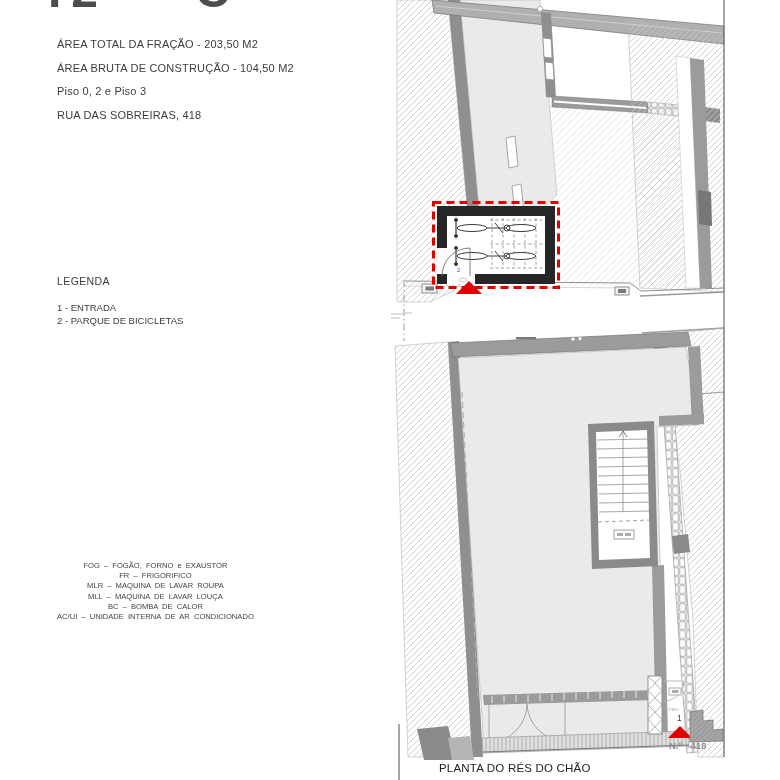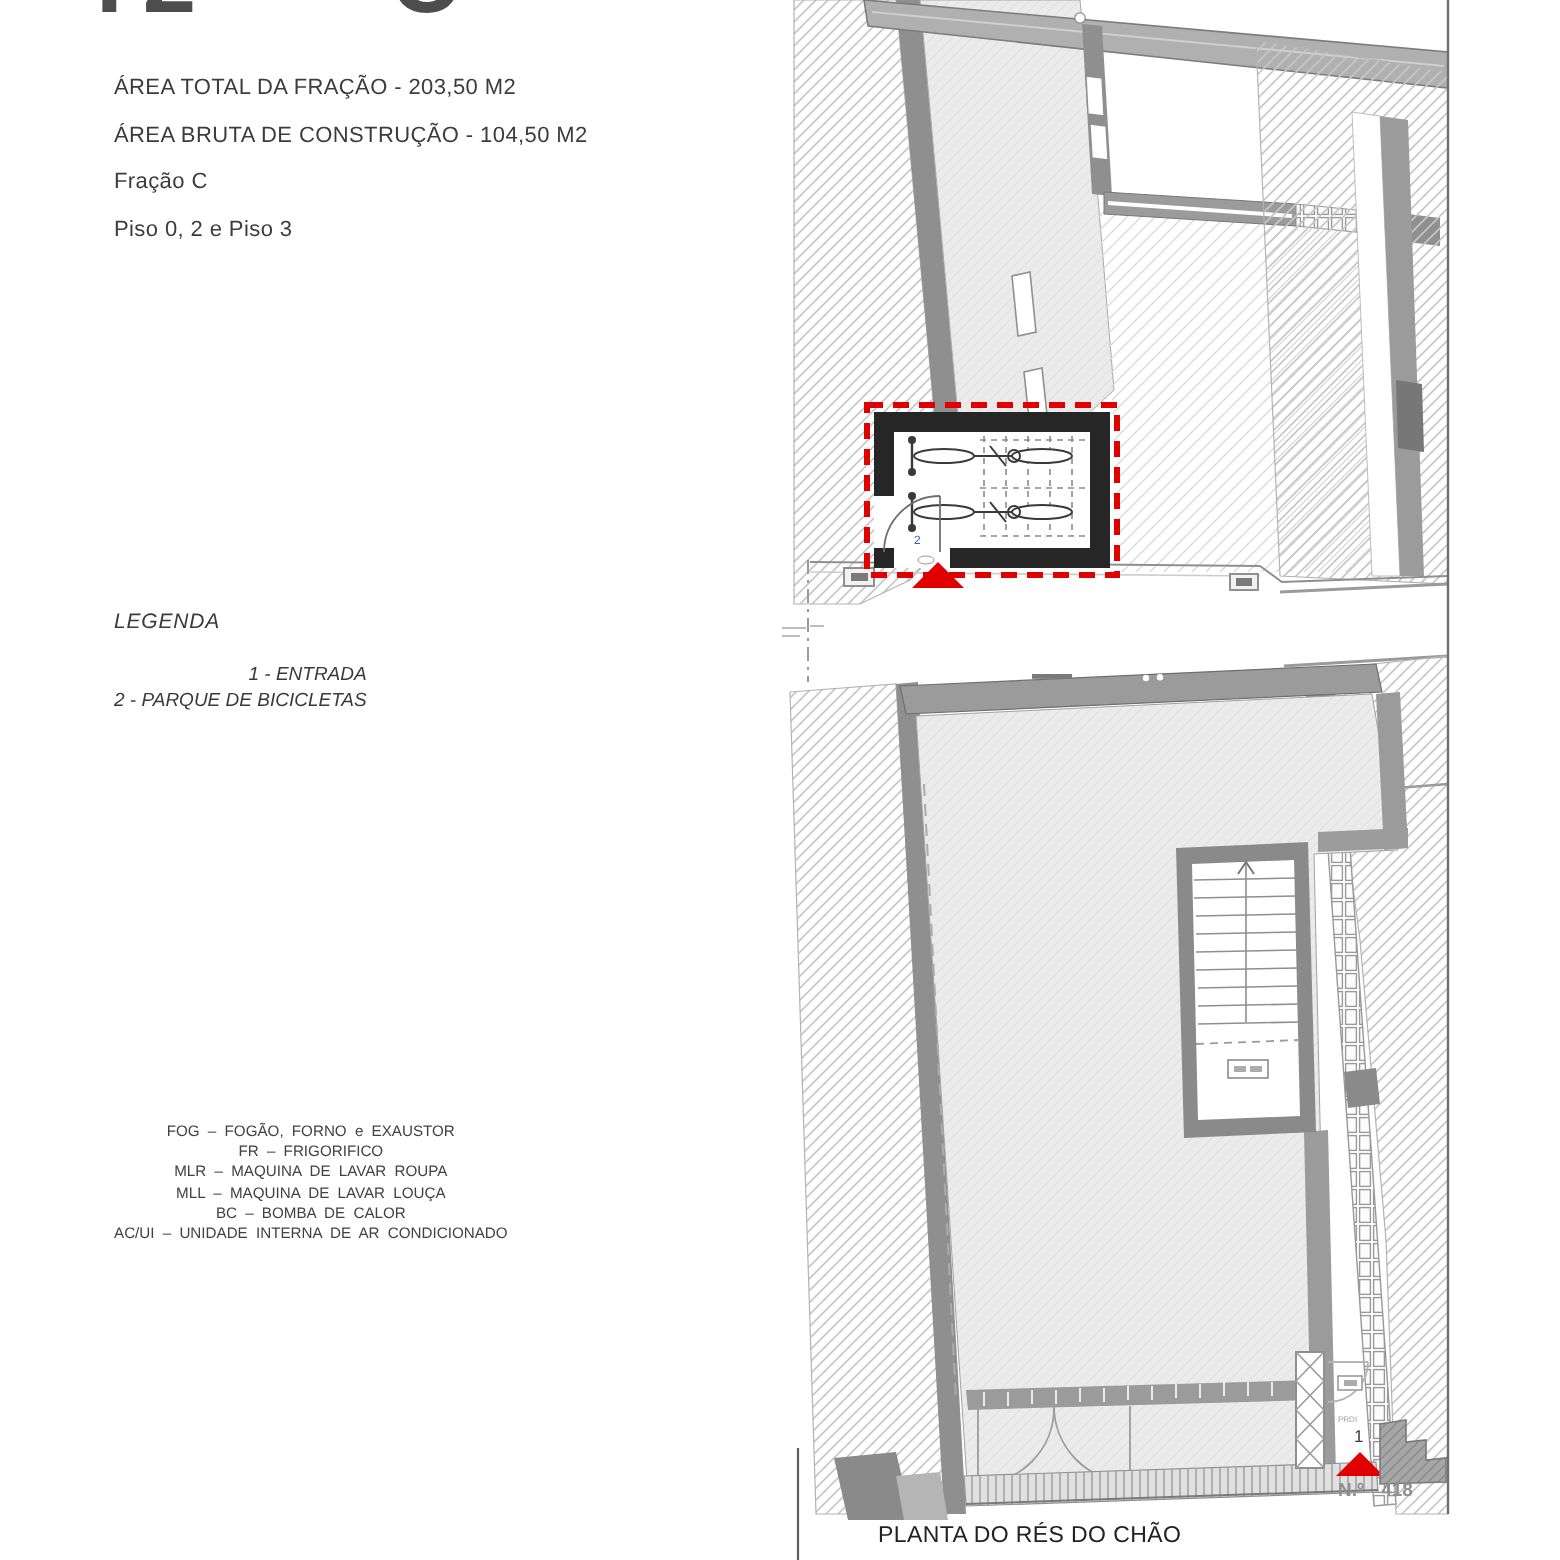--- a/index.html
+++ b/index.html
@@ -6,44 +6,44 @@
   .page{position:relative;width:780px;height:780px;background:#fff;overflow:hidden;
         font-family:"Liberation Sans",sans-serif;color:#3a3a3a;padding-left:10px;}
   .abs{position:absolute;}
   
   .hdr{position:absolute;left:40px;top:0;width:260px;height:14px;overflow:hidden;}
   .hdr span{position:absolute;top:-37px;font-size:48px;font-weight:bold;color:#4d4d4d;letter-spacing:2px;}
   .hdr .g1{left:0;}
   .hdr .g2{left:155px;}
   .info{position:absolute;left:57px;top:33px;font-size:11px;letter-spacing:.2px;color:#3c3c3c;}
   .info div{height:23.5px;line-height:23.5px;white-space:nowrap;}
-  .legend{position:absolute;left:57px;top:305px;font-style:italic;}
+  .legend{position:absolute;left:57px;top:275px;}
   .legend .lt{font-size:10.5px;letter-spacing:.4px;margin-bottom:14px;}
-  .legend .li{font-size:9.5px;line-height:13px;white-space:nowrap;text-align:right;}
+  .legend .li{font-size:9.5px;line-height:13px;white-space:nowrap;}
   .abbr{position:absolute;left:57px;top:561px;font-size:7.6px;line-height:10.2px;
         color:#424242;word-spacing:2px;white-space:nowrap;text-align:center;}
   .plan-title{position:absolute;left:406px;top:762px;font-size:11.5px;color:#222;letter-spacing:.2px;margin-left:33px;}
   .n418{position:absolute;left:669px;top:740px;font-size:9.5px;color:#8f8f8f;word-spacing:6px;font-weight:bold;}
   svg text{font-family:"Liberation Sans",sans-serif;}
 </style>
 </head>
 <body>
 
 <div class="page">
 
   <div class="hdr">
     <span class="g1">T2</span>
     <span class="g2">C</span>
   </div>
 
   <div class="info">
     <div>ÁREA TOTAL DA FRAÇÃO - 203,50 M2</div>
     <div>ÁREA BRUTA DE CONSTRUÇÃO - 104,50 M2</div>
-    <div>Fração C</div>
     <div>Piso 0, 2 e Piso 3</div>
+    <div>RUA DAS SOBREIRAS, 418</div>
   </div>
 
   <div class="legend">
     <div class="lt">LEGENDA</div>
     <div class="li">1 - ENTRADA</div>
     <div class="li">2 - PARQUE DE BICICLETAS</div>
   </div>
 
   <div class="abbr">
     <div>FOG – FOGÃO, FORNO e EXAUSTOR</div>

